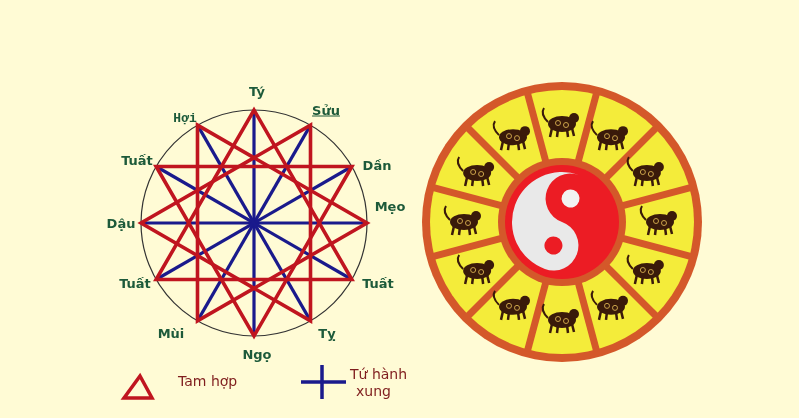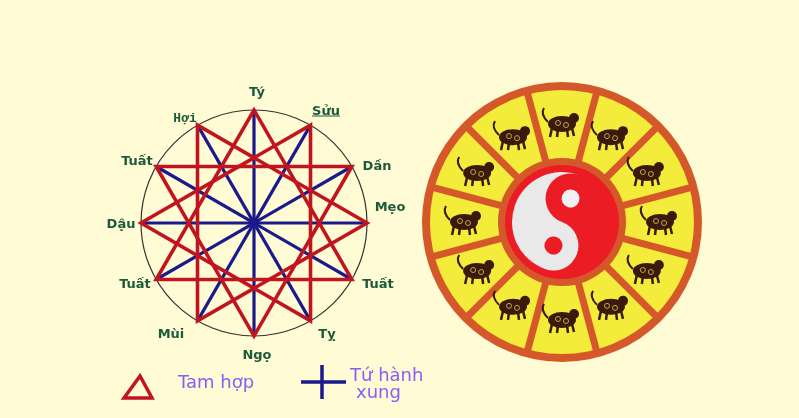--- a/index.html
+++ b/index.html
@@ -1,21 +1,21 @@
 <!DOCTYPE html>
 <html><head>
 <meta charset="utf-8">
 <style>
   html, body { margin:0; padding:0; }
   body { width:799px; height:418px; background:#fffbd5; position:relative; overflow:hidden;
          font-family:"DejaVu Sans", sans-serif; }
   .label { position:absolute; color:#1d5a3a; font-weight:bold; font-size:13px; white-space:nowrap;
            transform:translate(-50%,-50%); }
   svg { position:absolute; left:0; top:0; }
-  .legend-text { position:absolute; color:#8b5cf6; font-size:18px; line-height:17px; }
+  .legend-text { position:absolute; color:#7f1d1d; font-size:14px; line-height:17px; }
 </style>
 </head>
 <body>
 
 <svg id="chart-svg" width="799" height="418">
   <g id="circle-diagram">
     <circle cx="254" cy="223" r="113" fill="none" stroke="#333" stroke-width="1.2"></circle>
     <g id="blue-lines">
         <line x1="254" y1="110" x2="254" y2="336" stroke="#1a1a8c" stroke-width="3.2"></line>
         <line x1="367" y1="223" x2="141" y2="223" stroke="#1a1a8c" stroke-width="3.2"></line>

